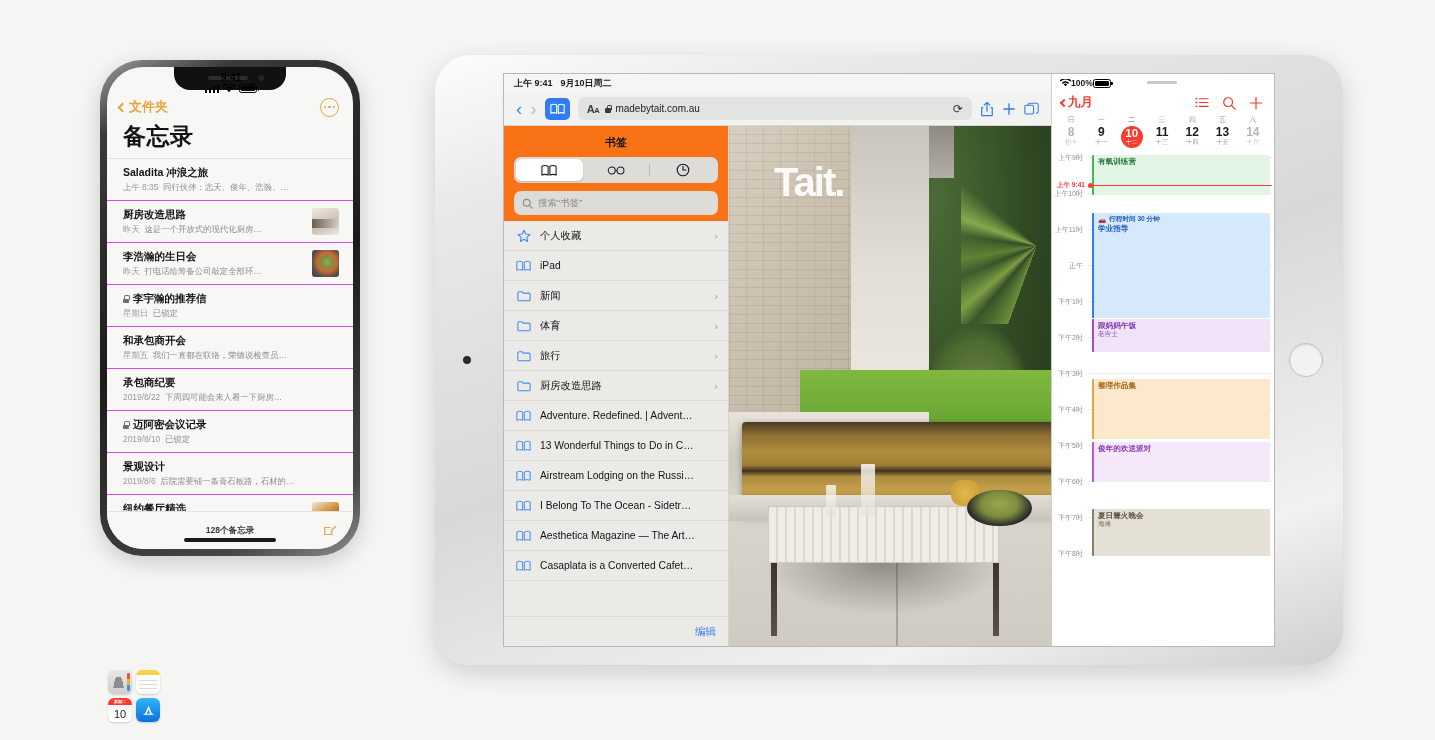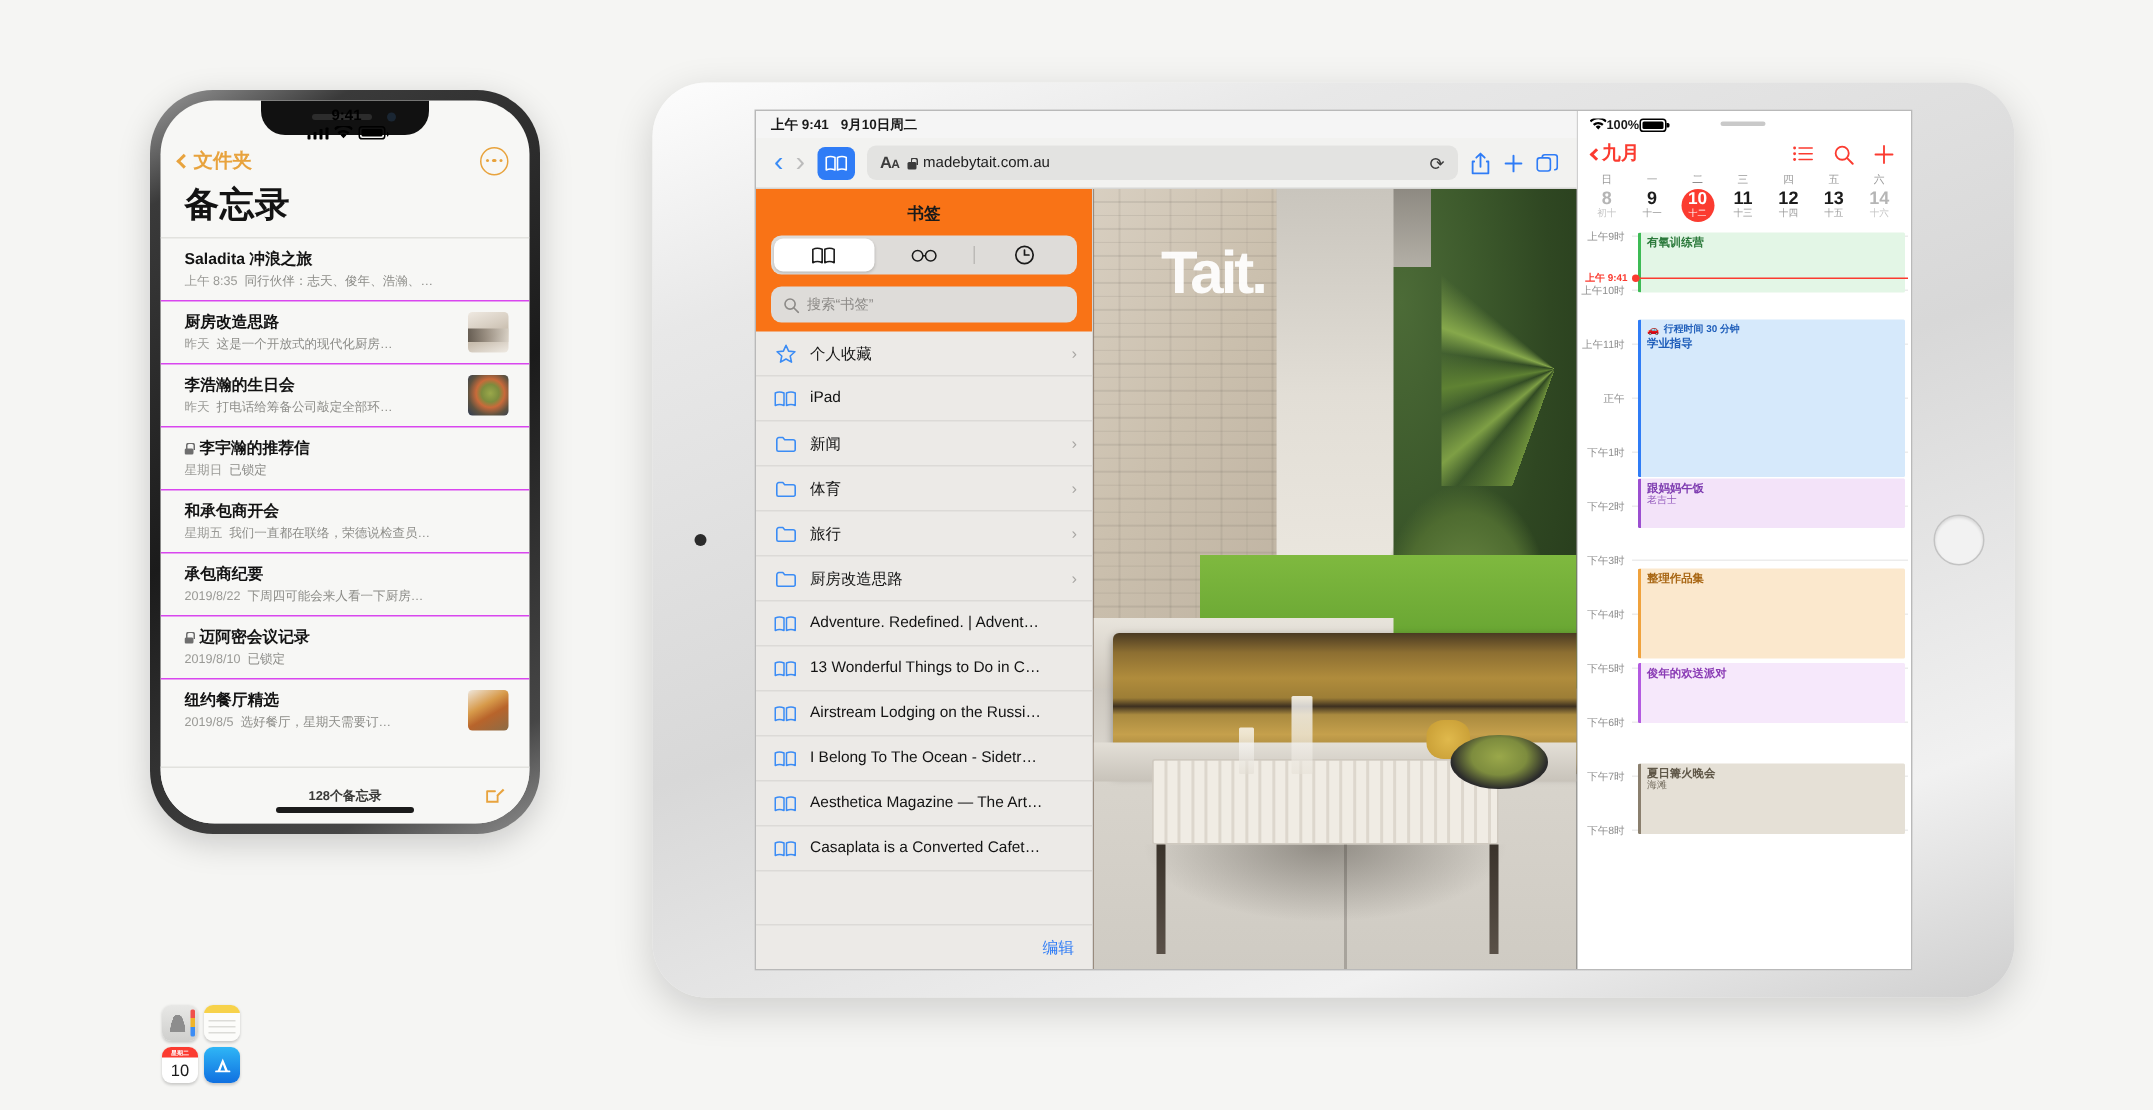--- a/index.html
+++ b/index.html
@@ -312,20 +312,28 @@
        <div class="note-title">
                 <span class="lock"></span>
                 <span>迈阿密会议记录</span>
               </div>
        <div class="note-sub">2019/8/10&nbsp;&nbsp;<b>已锁定</b></div>
      </div>
           </div>
           <div class="note-row">
             <div class="note-main">
        <div class="note-title">
+                <span>景观设计</span>
+              </div>
+       <div class="note-sub">2019/8/6&nbsp;&nbsp;<b>后院需要铺一条青石板路，石材的…</b></div>
+     </div>
+          </div>
+          <div class="note-row">
+            <div class="note-main">
+       <div class="note-title">
                 <span>纽约餐厅精选</span>
               </div>
        <div class="note-sub">2019/8/5&nbsp;&nbsp;<b>选好餐厅，星期天需要订…</b></div>
      </div>
             <div class="thumb th-burger"></div>
           </div>
         </div>
 
       <div class="ip-footer">
         <div class="ip-count">128个备忘录</div>

